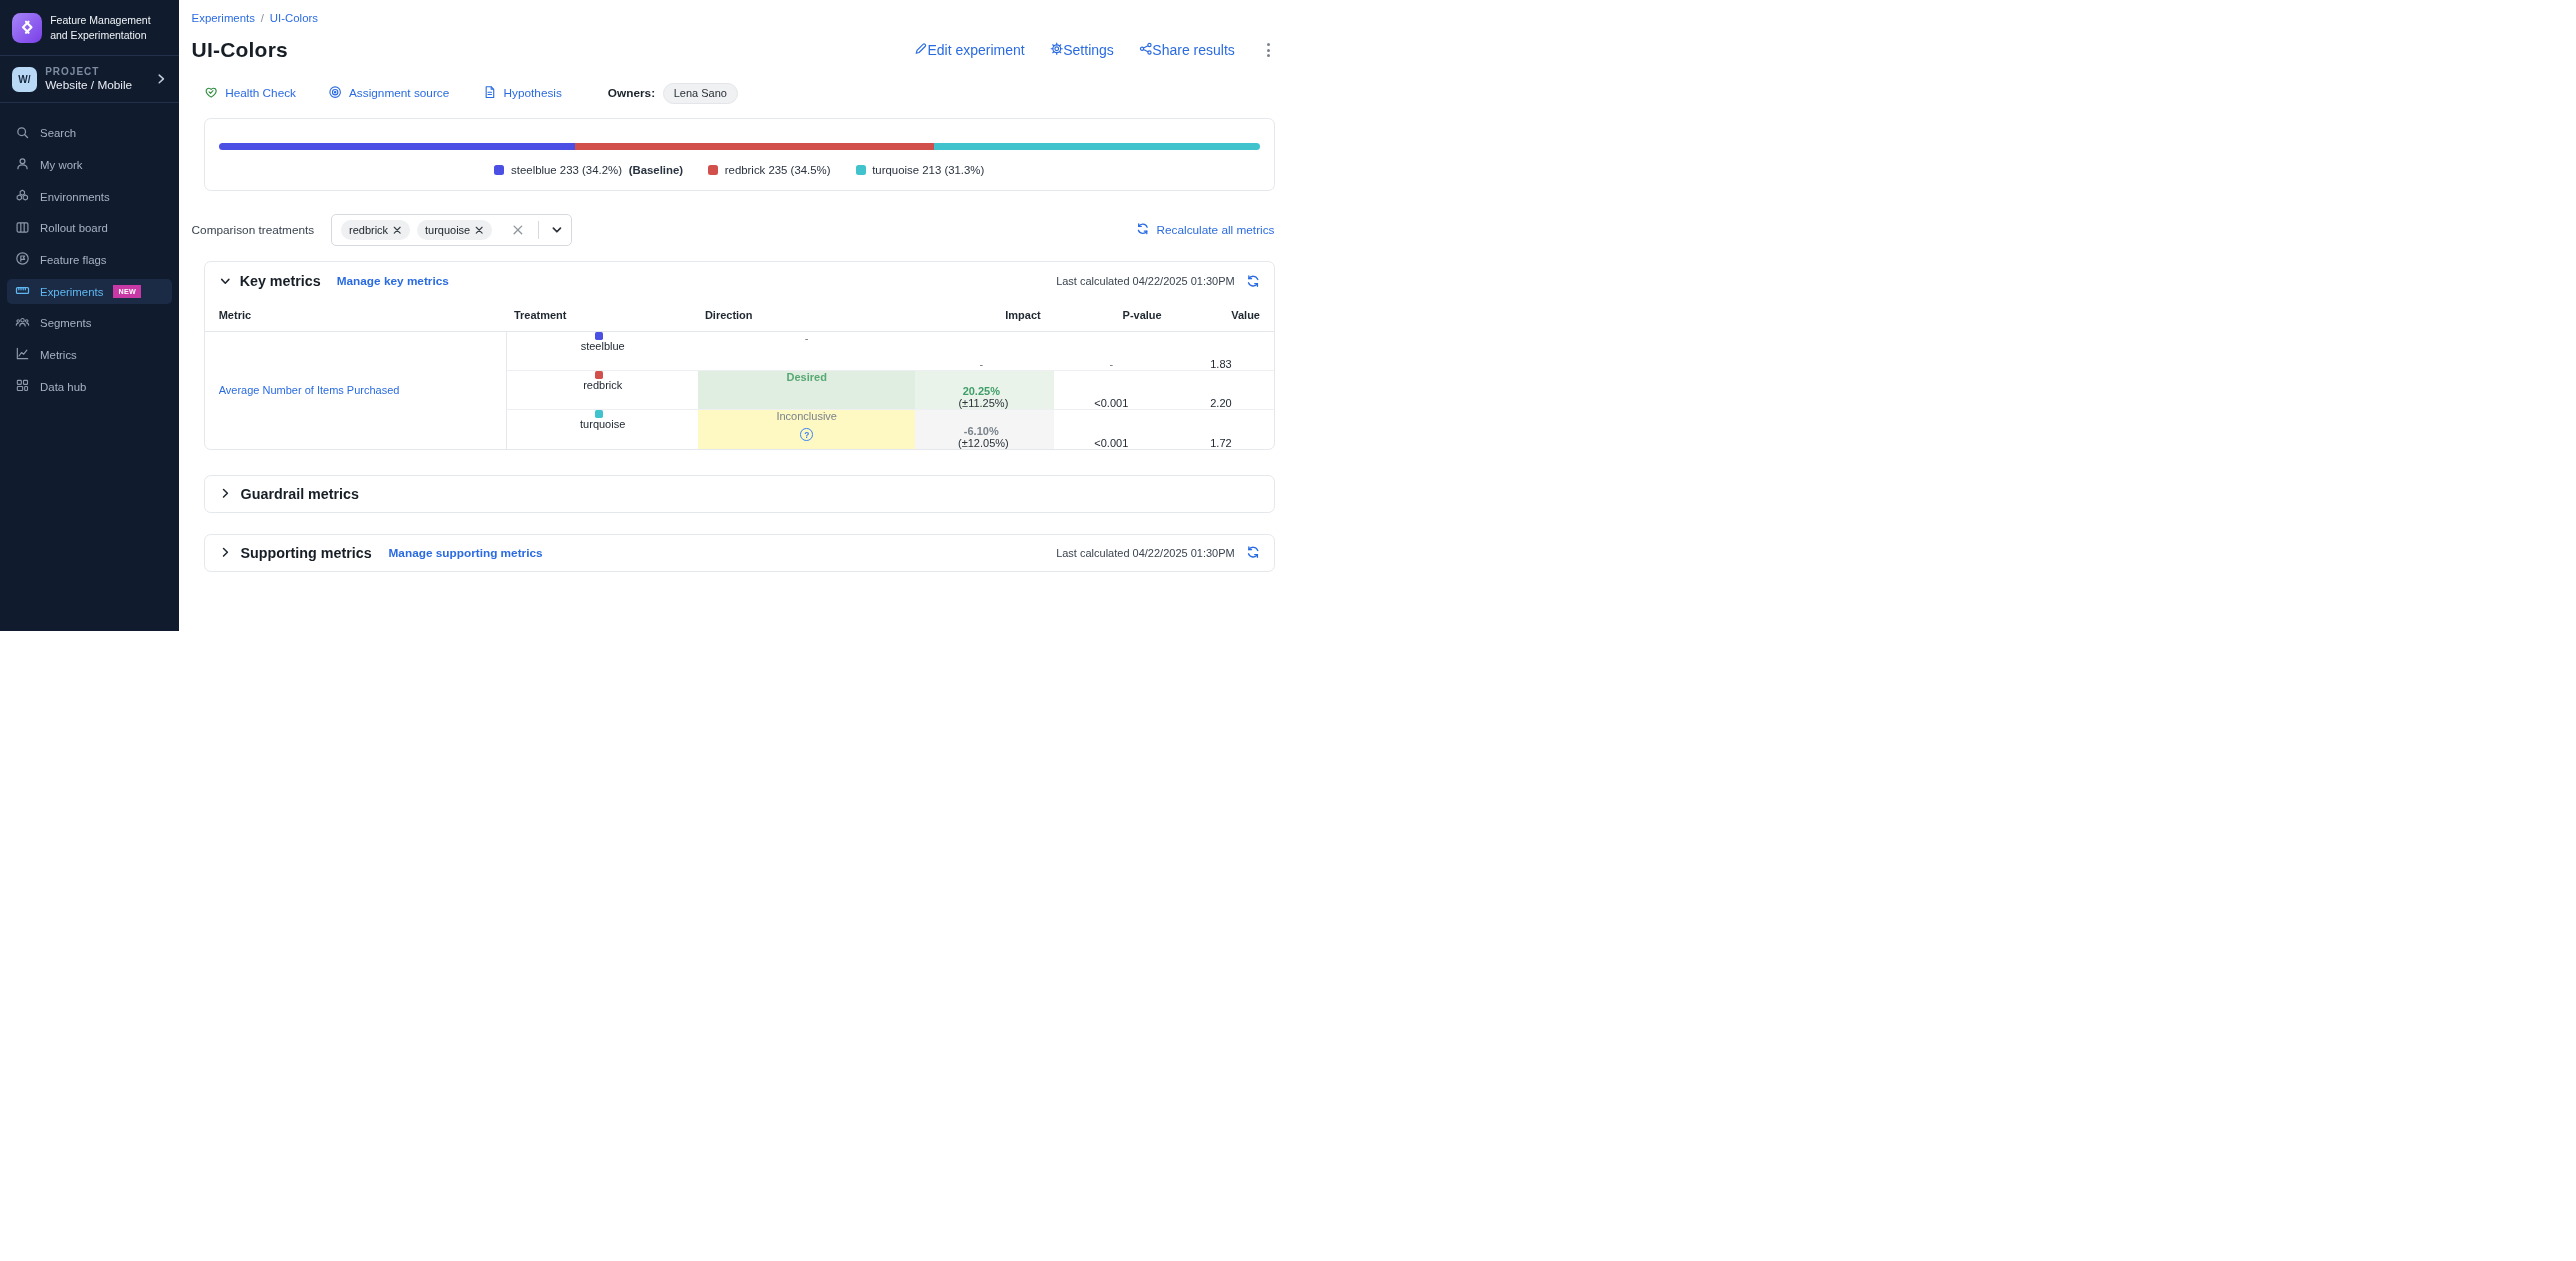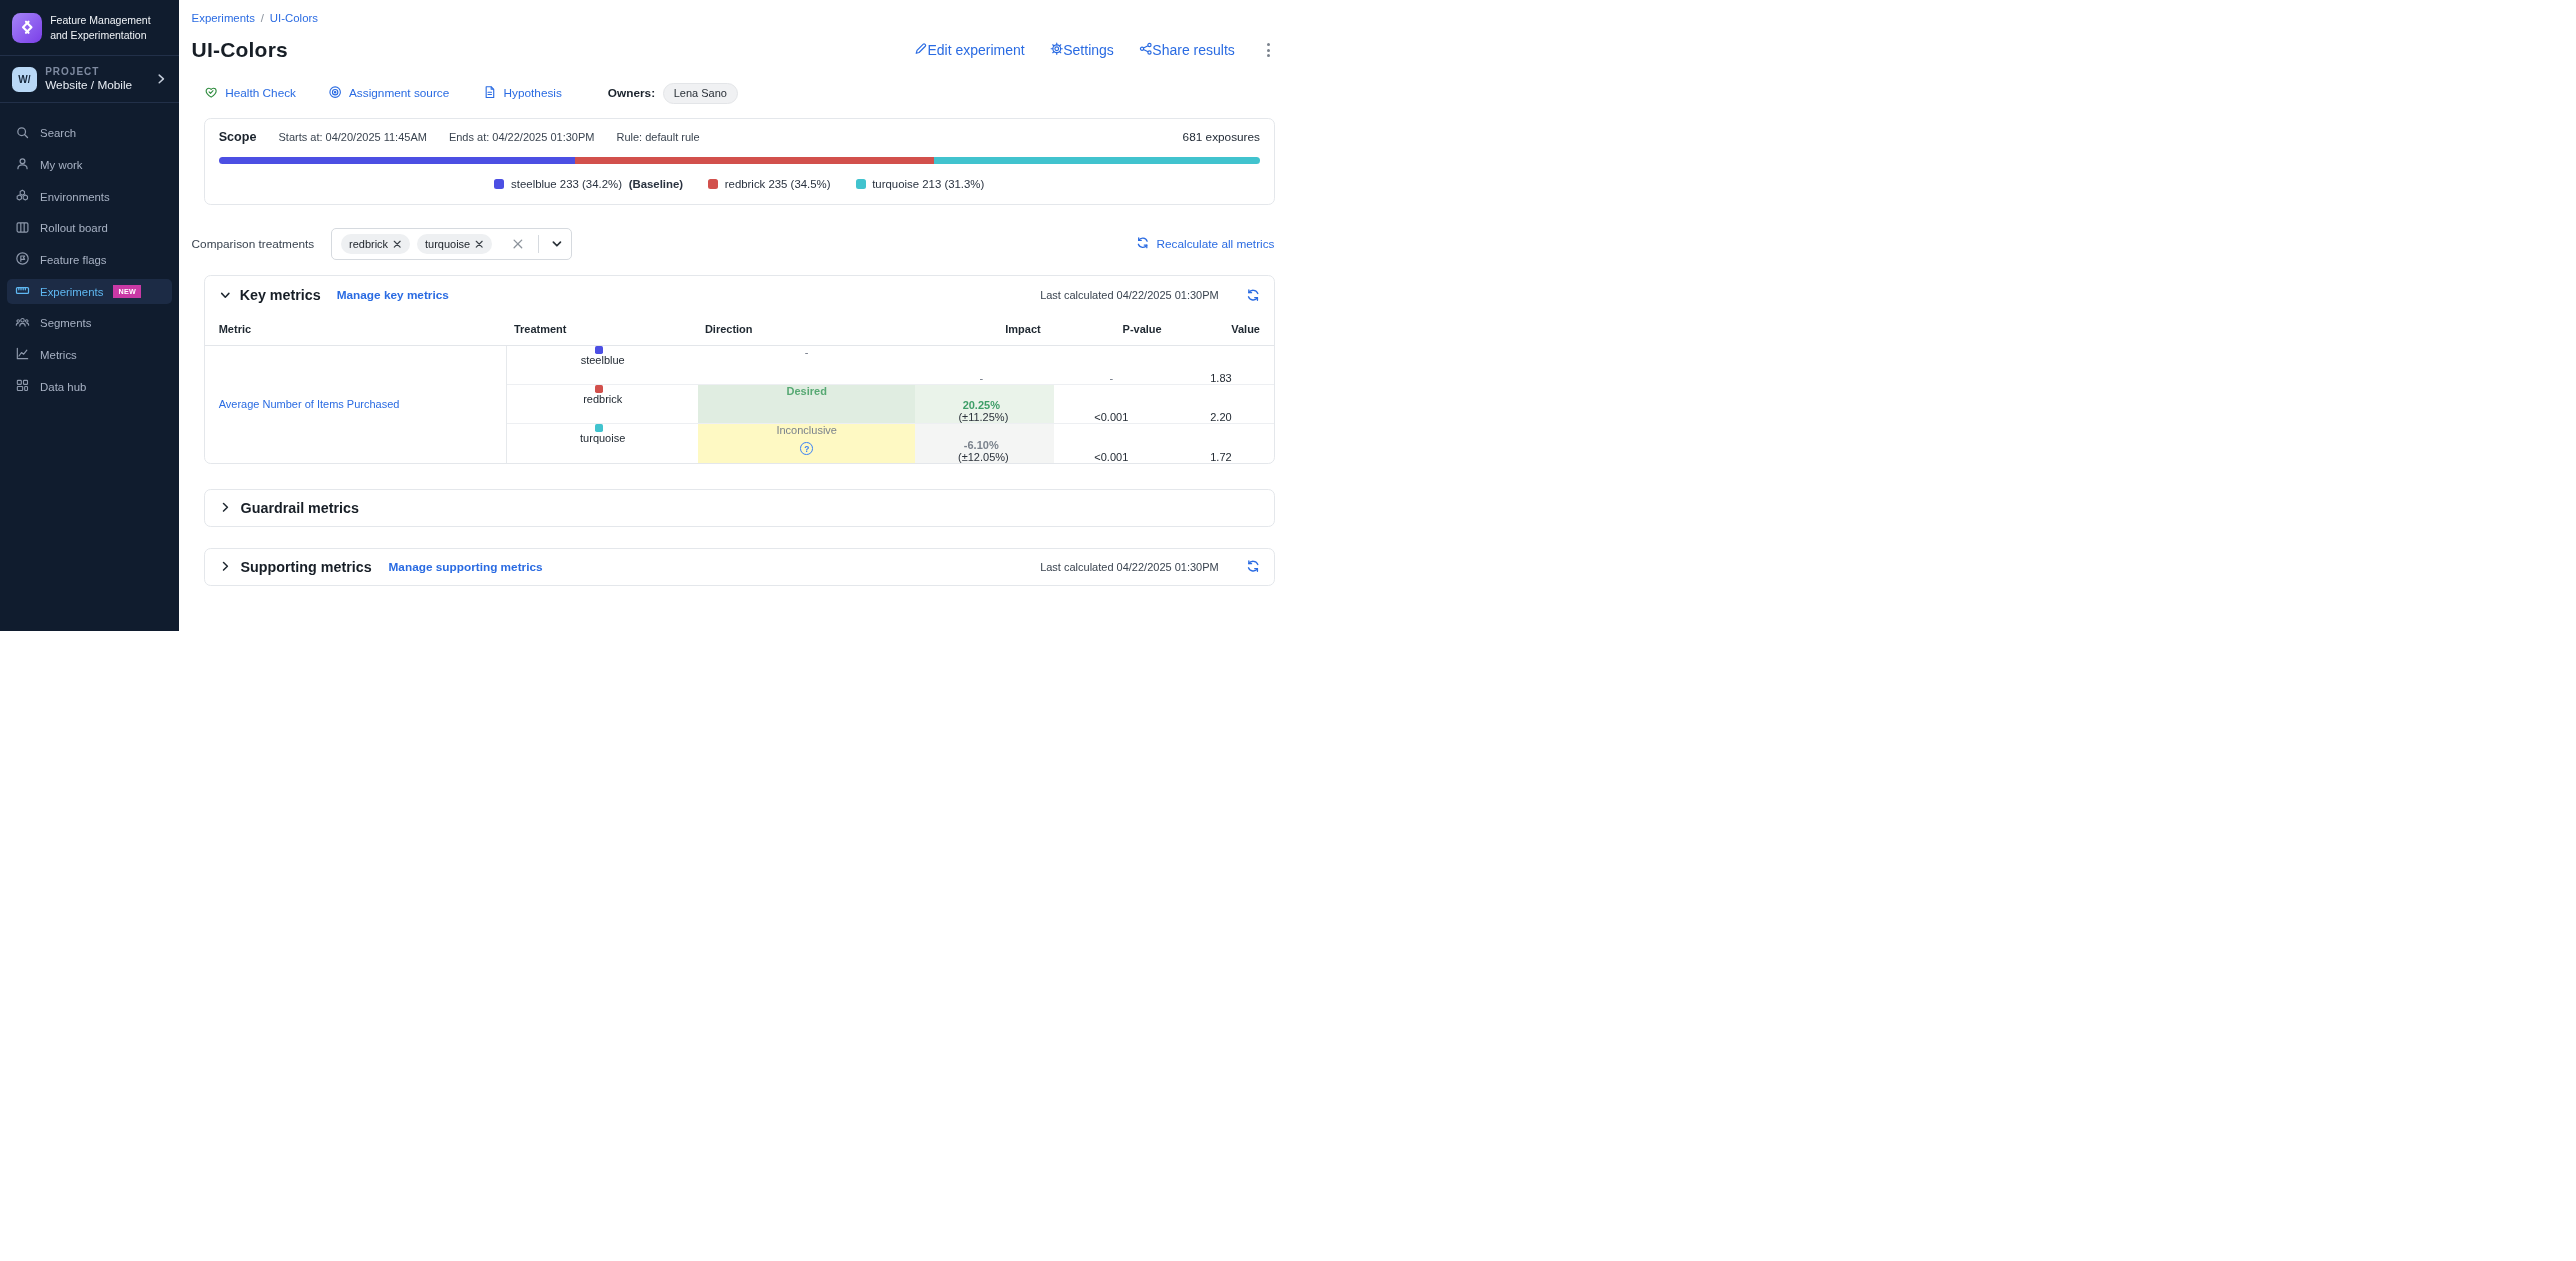--- a/index.html
+++ b/index.html
@@ -58,21 +58,21 @@
   .treat-select { margin-left:17px; width:241px; height:32px; border:0.8px solid #D6DADF; border-radius:5px; display:flex; align-items:center; padding:0 8.4px; gap:6.7px; background:#fff; cursor:pointer; }
   .chip { display:flex; align-items:center; gap:5px; background:#EEF0F2; border-radius:11.8px; padding:4.2px 8.4px; font-size:11px; color:#22272E; }
   .sel-clear { margin-left:auto; display:flex; padding:1.7px; cursor:pointer; }
   .sel-div { width:0.8px; height:18.5px; background:#D6DADF; margin:0 5.9px; }
   .recalc { margin-left:auto; display:flex; align-items:center; gap:6.7px; color:#2A6BE2; font-size:11.8px; font-weight:500; cursor:pointer; }
 
   .km-card { margin-top:15px; }
   .card-head { display:flex; align-items:center; padding:11px 13.5px; gap:8.4px; }
   .card-title { font-size:14.3px; font-weight:700; color:#171E26; }
   .manage-link { color:#2A6BE2; font-size:11.8px; font-weight:600; margin-left:7.6px; cursor:pointer; }
-  .lastcalc { margin-left:auto; display:flex; align-items:center; gap:27px; font-size:11px; color:#3A4450; }
+  .lastcalc { margin-left:auto; display:flex; align-items:center; gap:11px; font-size:11px; color:#3A4450; }
 
   .kmt { display:grid; grid-template-columns:302px 191px 217px 139px 121px 1fr; }
   .kmt .h { font-size:11px; font-weight:700; color:#1F2831; padding:8.4px 6.7px 10px; border-bottom:0.8px solid #E3E6EA; }
   .kmt .h.first { padding-left:13.5px; }
   .kmt .h.r { text-align:right; padding-right:13.5px; }
   .cell { display:flex; align-items:center; padding:0 6.7px; font-size:11px; color:#222A33; border-bottom:0.8px solid #EDEFF2; height:39px;flex-direction:column; }
   .cell.last { border-bottom:none; }
   .cell.r { justify-content:flex-end; padding-right:13.5px; }
   .metric-cell { grid-row:2 / span 3; border-right:0.8px solid #E6E9EC; display:flex; align-items:center; padding-left:13.5px; }
   .metric-cell a { color:#2A6BE2; font-size:11px; text-decoration:none; cursor:pointer; }
@@ -260,27 +260,20 @@
             </svg></span>
         <span>Hypothesis</span>
       </span>
       <span class="owners">
         <span class="owners-label">Owners:</span>
         <span class="owner-pill">Lena Sano</span>
       </span>
     </div>
 
     <section class="card scope-card">
-      <div class="scope-row1">
-        <span class="scope-title">Scope</span>
-        <span class="scope-item">Starts at: 04/20/2025 11:45AM</span>
-        <span class="scope-item">Ends at: 04/22/2025 01:30PM</span>
-        <span class="scope-item">Rule: default rule</span>
-        <span class="exposures">681 exposures</span>
-      </div>
       <div class="dist-bar">
         <span style="width: 34.2%; background: rgb(76, 79, 227);"></span>
         <span style="width: 34.5%; background: rgb(210, 80, 76);"></span>
         <span style="width: 31.3%; background: rgb(65, 195, 206);"></span>
       </div>
       <ul class="legend">
         <li>
           <span class="swatch" style="background: rgb(76, 79, 227);"></span>
           <span>steelblue 233 (34.2%)</span>
           <b>(Baseline)</b>

